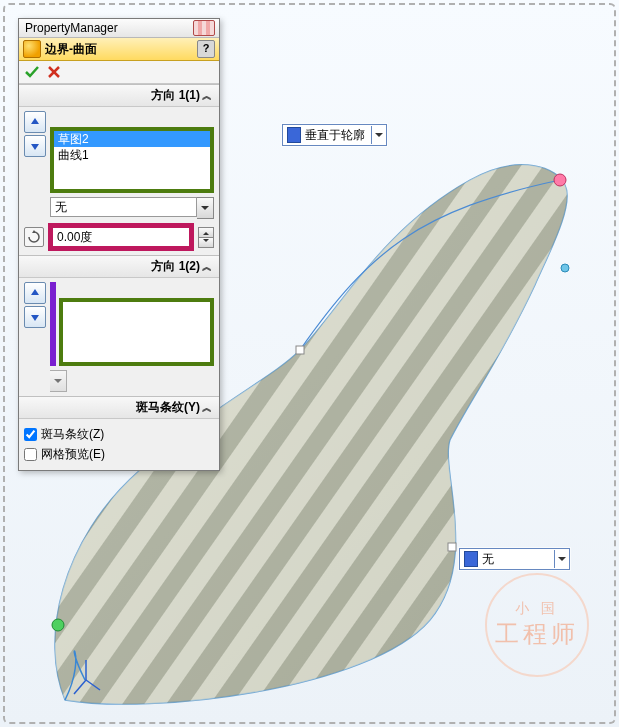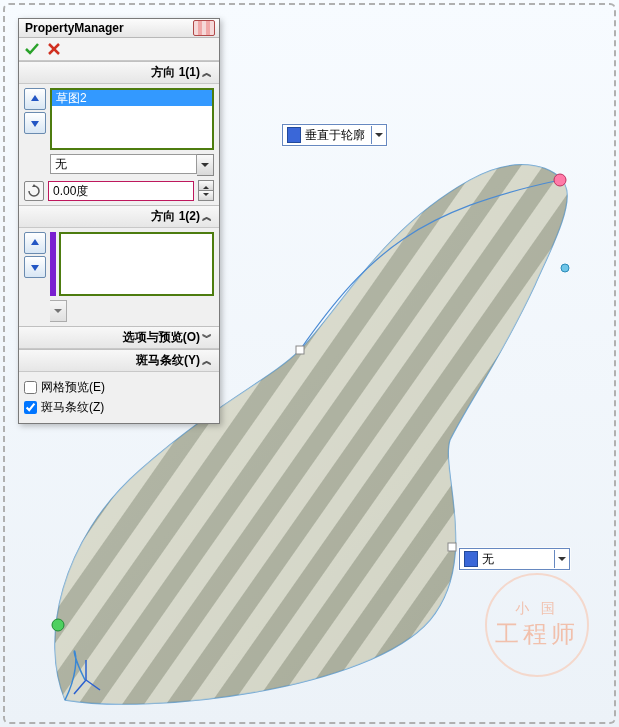--- a/index.html
+++ b/index.html
@@ -9,21 +9,21 @@
     background:linear-gradient(#f7fbff,#ecf2f8); }
   .stage::before { content:""; position:absolute; inset:3px;
     border:2px dashed #b0b0b0; border-radius:6px; pointer-events:none; }
 
   .panel { position:absolute; left:18px; top:18px; width:200px;
     background:#f0f0f0; border:1px solid #7a7a7a;
     box-shadow:2px 2px 6px rgba(0,0,0,.25); }
 
   .pm-head { display:flex; align-items:flex-start;
     background:linear-gradient(#fcfcfc,#e6e6e6); border-bottom:1px solid #b8b8b8;
-    padding:1px 4px; font-weight:bold; }
+    padding:1px 4px; font-weight:normal; }
   .pm-head .t { flex:1; padding:1px 2px; }
   .pm-pin { width:20px; height:14px; border:1px solid #b04848;
     background:repeating-linear-gradient(90deg,#f5d9d9 0 4px,#f0a8a8 4px 8px);
     border-radius:2px; margin-left:4px; }
 
   .fbar { display:flex; align-items:center;
     background:linear-gradient(#fff0b8,#ffda60); border-bottom:1px solid #c8a020;
     padding:2px 4px; font-weight:bold; }
   .ficon { width:16px; height:16px; margin-right:4px;
     background:radial-gradient(circle at 30% 30%,#ffe070,#f0a000 70%);
@@ -47,43 +47,43 @@
   .sec-b { padding:4px 5px; background:#f0f0f0; }
 
   .row { display:flex; align-items:stretch; margin-bottom:4px; }
   .arrowcol { width:22px; display:flex; flex-direction:column;
     justify-content:flex-start; gap:2px; margin-right:4px; }
   .abtn { width:20px; height:20px; border:1px solid #6a8bb0;
     background:linear-gradient(#fff,#d8e6f4); border-radius:2px;
     display:flex; align-items:center; justify-content:center; cursor:pointer; }
   .abtn svg { display:block; }
 
-  .listbox { flex:1; height:58px; border:2px solid #4d7c0f; background:#fff;
-    overflow:hidden; }
+  .listbox { flex:1; height:58px; border:4px solid #4d7c0f; background:#fff;
+    overflow:hidden;margin-top:16px; }
   .listbox .itm { padding:1px 4px; line-height:14px; }
   .listbox .sel { background:#3399ff; color:#fff; }
 
   .colorbar { width:6px; background:#7a1fd0; margin-right:3px; }
 
   .combo { display:flex; }
   .combo .fld { flex:1; height:18px; line-height:18px; padding:0 4px;
     border:1px solid #999; background:#fff; }
   .combo .btn { width:16px; height:20px; border:1px solid #888;
     border-left:none; background:linear-gradient(#fafafa,#d8d8d8);
     display:flex; align-items:center; justify-content:center; cursor:pointer; }
   .combo .btn::after { content:""; border:4px solid transparent;
     border-top-color:#333; margin-top:3px; }
   .small-combo { margin-left:26px; margin-right:0; }
 
   .spinrow { display:flex; align-items:center; gap:4px; }
   .roticon { width:18px; height:18px; border:1px solid #888; border-radius:2px;
     background:#f6f6f6; display:flex; align-items:center; justify-content:center; }
   .roticon svg { display:block; }
   .spin-f { flex:1; height:18px; line-height:18px; padding:0 4px;
-    border:1px solid #be185d; background:#fff; }
+    border:5px solid #be185d; background:#fff; }
   .spin-b { display:flex; flex-direction:column; }
   .spin-b div { width:14px; height:9px; border:1px solid #888;
     background:linear-gradient(#fafafa,#d8d8d8); display:flex;
     align-items:center; justify-content:center; cursor:pointer; }
   .spin-b div::after { content:""; border:3px solid transparent; }
   .spin-b .up::after { border-bottom-color:#333; }
   .spin-b .dn::after { border-top-color:#333; }
   .spin-b .dn { border-top:none; }
 
   .cb { display:flex; align-items:center; margin:3px 0; }
@@ -171,20 +171,25 @@
     </div>
   </div>
 
   <div class="panel">
 
     <div class="pm-head">
       <span class="t">PropertyManager</span>
       <span class="pm-pin"></span>
     </div>
 
+    <div class="fbar">
+      <span class="ficon"></span>
+      <span class="t">边界-曲面</span>
+      <span class="help">?</span>
+    </div>
 
     <div class="okbar">
       <span class="ok">
         <svg width="16" height="16">
             <polyline points="2,8 6,12 14,3" fill="none" stroke="#2aa22a" stroke-width="2.5"></polyline>
           </svg>
       </span>
       <span class="no">
         <svg width="16" height="16">
             <line x1="3" y1="3" x2="13" y2="13" stroke="#d03020" stroke-width="2.5"></line>
@@ -207,20 +212,21 @@
                 </svg>
               </div>
             <div class="abtn">
               <svg width="12" height="12">
                   <path d="M6 10 L2 4 L10 4 Z" fill="#2356c4"></path>
                 </svg>
               </div>
           </div>
           <div class="listbox">
             <div class="itm sel">草图2</div>
+            <div class="itm">曲线1</div>
           </div>
         </div>
         <div class="combo small-combo">
           <div class="fld">无</div>
           <div class="btn"></div>
         </div>
         <div style="height:4px"></div>
         <div class="spinrow">
           <div class="roticon">
             <svg width="14" height="14">
@@ -258,38 +264,32 @@
           </div>
           <div class="colorbar"></div>
           <div class="listbox" style="height:60px"></div>
         </div>
         <div class="combo small-combo" style="opacity:.65">
           <div class="btn"></div>
         </div>
       </div>
     </div>
 
-    <div class="sec">
-      <div class="sec-h">
-        <span class="t">选项与预览(O)</span>
-        <span class="chev">︾</span>
-      </div>
-    </div>
 
     <div class="sec">
       <div class="sec-h">
         <span class="t">斑马条纹(Y)</span>
         <span class="chev">︽</span>
       </div>
       <div class="sec-b">
         <label class="cb">
+          <input type="checkbox" checked="" style="">
+          <span>斑马条纹(Z)</span>
+        </label>
+        <label class="cb">
           <input type="checkbox" style="">
           <span>网格预览(E)</span>
         </label>
-        <label class="cb">
-          <input type="checkbox" checked="" style="">
-          <span>斑马条纹(Z)</span>
-        </label>
       </div>
     </div>
 
   </div>
 </div>
 
 </body></html>

